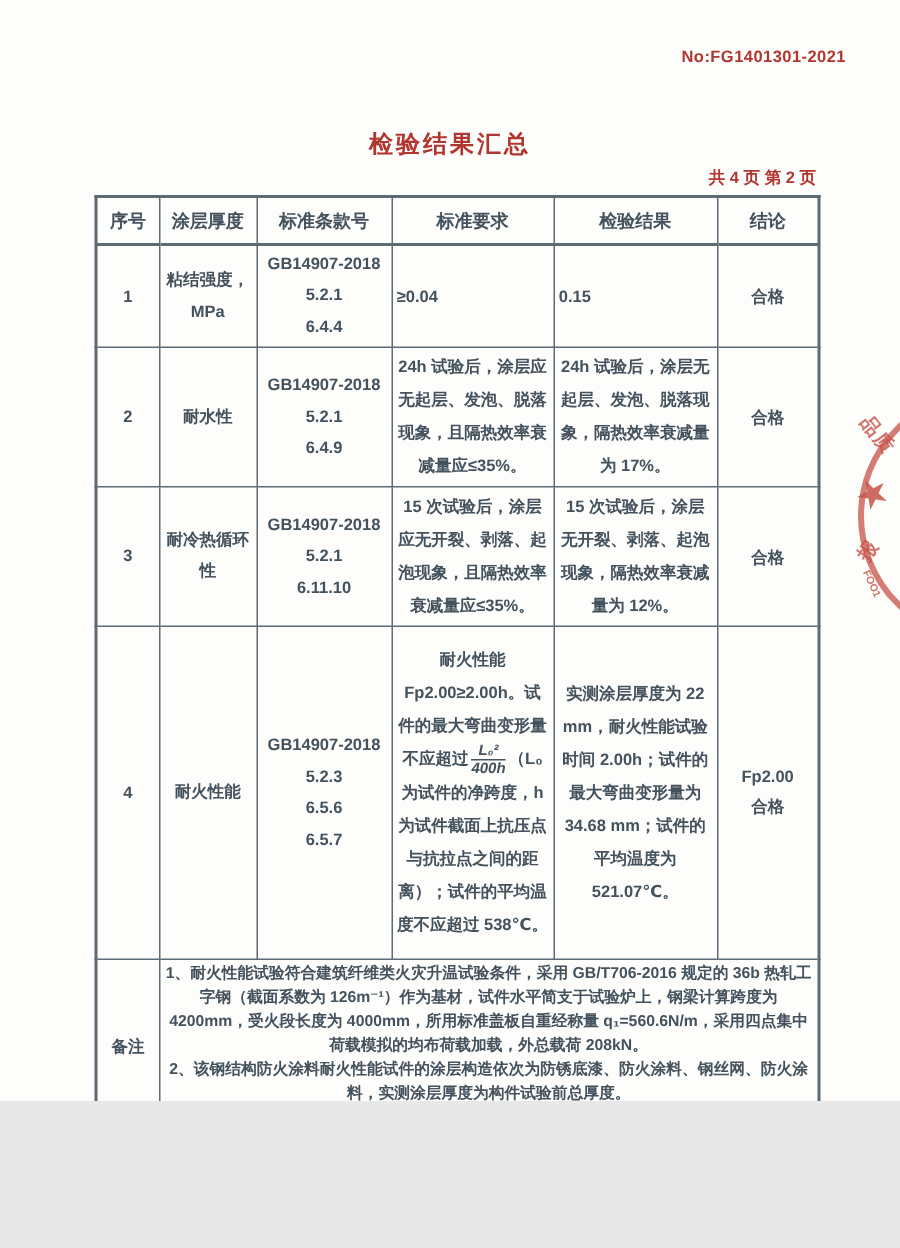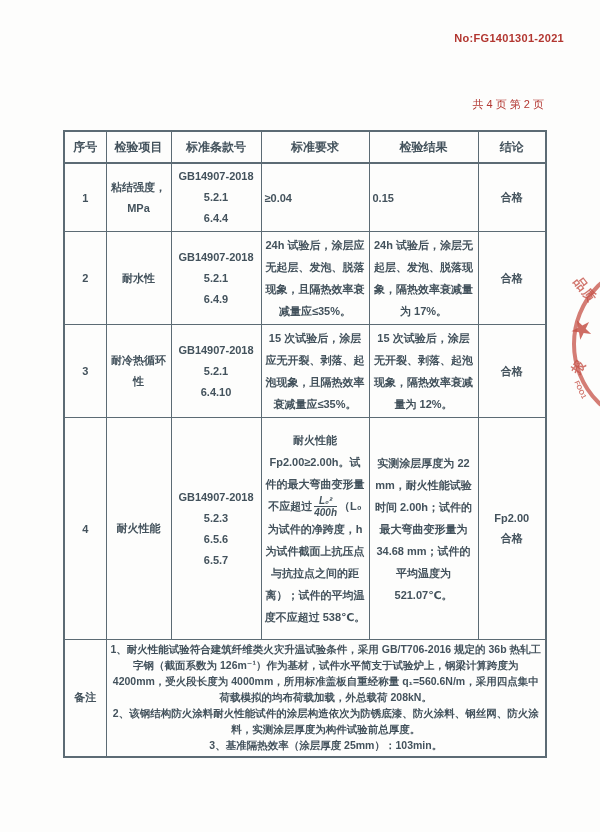--- a/index.html
+++ b/index.html
@@ -1,26 +1,26 @@
 <!DOCTYPE html>
 <html><head>
 <meta charset="utf-8">
 <style>
   html,body{margin:0;padding:0;background:#e8e8e8;}
   .page{
-    position:relative;width:600px;height:832px;margin:0 auto;
+    position:relative;width:600px;height:734px;margin:0 auto;
     background:#fdfdfc;overflow:hidden;
     font-family:"Liberation Sans","DejaVu Sans",sans-serif;
     color:#43525c;
   }
   .red{color:#b23630;}
   .doc-no{position:absolute;top:32px;right:36px;font-size:11px;font-weight:bold;letter-spacing:.3px;}
   .title1{position:absolute;top:55px;left:0;width:100%;text-align:center;font-size:17.5px;font-weight:bold;letter-spacing:1px;}
   .title2{position:absolute;top:86px;left:0;width:100%;text-align:center;font-size:16px;font-weight:bold;letter-spacing:2px;}
-  .page-info{position:absolute;top:97px;right:56px;font-size:11px;font-weight:normal;}
+  .page-info{position:absolute;top:111px;right:56px;font-size:11px;font-weight:bold;}
   table.results{
     position:absolute;top:130px;left:63px;width:482px;
     border-collapse:collapse;table-layout:fixed;
     font-size:11px;font-weight:bold;color:#43525c;
   }
   table.results td,table.results th{
     border:1.5px solid #5c6b74;vertical-align:middle;
     text-align:center;padding:2px 3px;overflow:hidden;
   }
   table.results{border:2.5px solid #5c6b74;padding-left:41px;}
@@ -47,36 +47,37 @@
     transform:rotate(-55deg);letter-spacing:1px;}
   .stamp-t3{position:absolute;top:386px;left:571px;font-size:7px;font-weight:bold;color:rgba(198,82,72,.8);
     transform:rotate(65deg);}
 </style>
 </head>
 <body>
 
 <div class="page">
 
   <div class="doc-no red">No:FG1401301-2021</div>
+  <div class="title2 red">检验结果汇总</div>
   <div class="page-info red">共 4 页  第 2 页</div>
 
   <table class="results">
     <colgroup>
       <col style="width:42px">
         <col style="width:65px">
         <col style="width:90px">
       <col style="width:108px">
         <col style="width:109px">
         <col style="width:68px">
     </colgroup>
 
     <tbody>
         <tr class="head">
       <th>序号</th>
-      <th>检验项目</th>
+      <th>涂层厚度</th>
       <th>标准条款号</th>
       <th>标准要求</th>
       <th>检验结果</th>
       <th>结论</th>
     </tr>
 
     <tr style="height:64px">
       <td>1</td>
       <td><span class="narrow">粘结强度，MPa</span></td>
       <td class="std">
@@ -101,21 +102,21 @@
       <td class="left">24h 试验后，涂层无起层、发泡、脱落现象，隔热效率衰减量为 17%。</td>
       <td>合格</td>
     </tr>
 
     <tr style="height:90px">
       <td>3</td>
       <td><span class="narrow">耐冷热循环性</span></td>
       <td class="std">
         <div>GB14907-2018</div>
         <div>5.2.1</div>
-        <div>6.4.10</div>
+        <div>6.11.10</div>
       </td>
       <td class="left">15 次试验后，涂层应无开裂、剥落、起泡现象，且隔热效率衰减量应≤35%。</td>
       <td class="left">15 次试验后，涂层无开裂、剥落、起泡现象，隔热效率衰减量为 12%。</td>
       <td>合格</td>
     </tr>
 
     <tr style="height:222px">
       <td>4</td>
       <td><span class="narrow">耐火性能</span></td>
       <td class="std">

